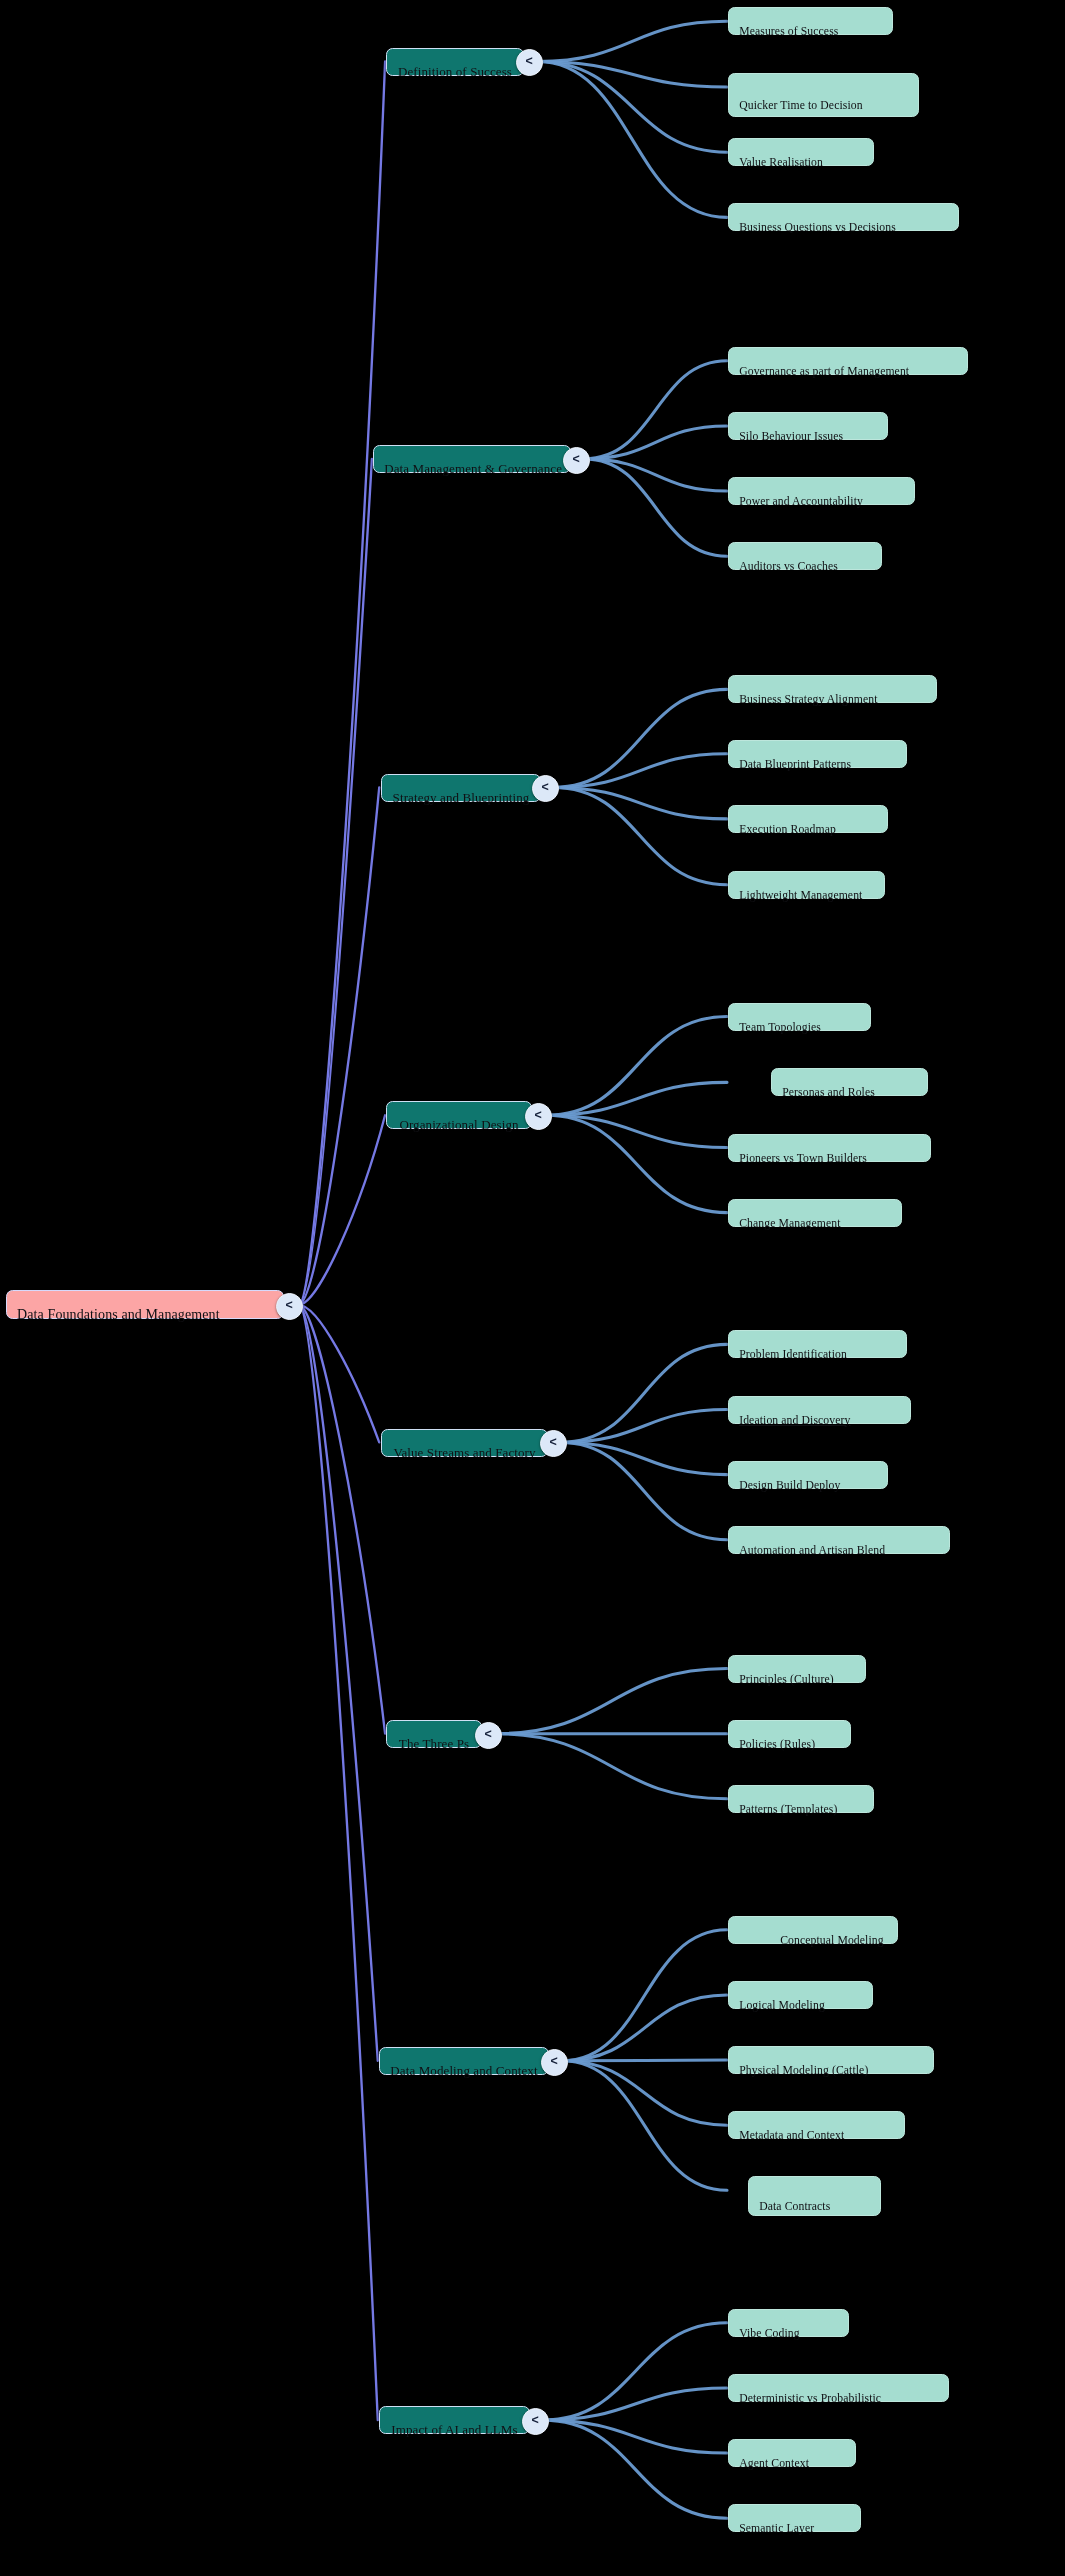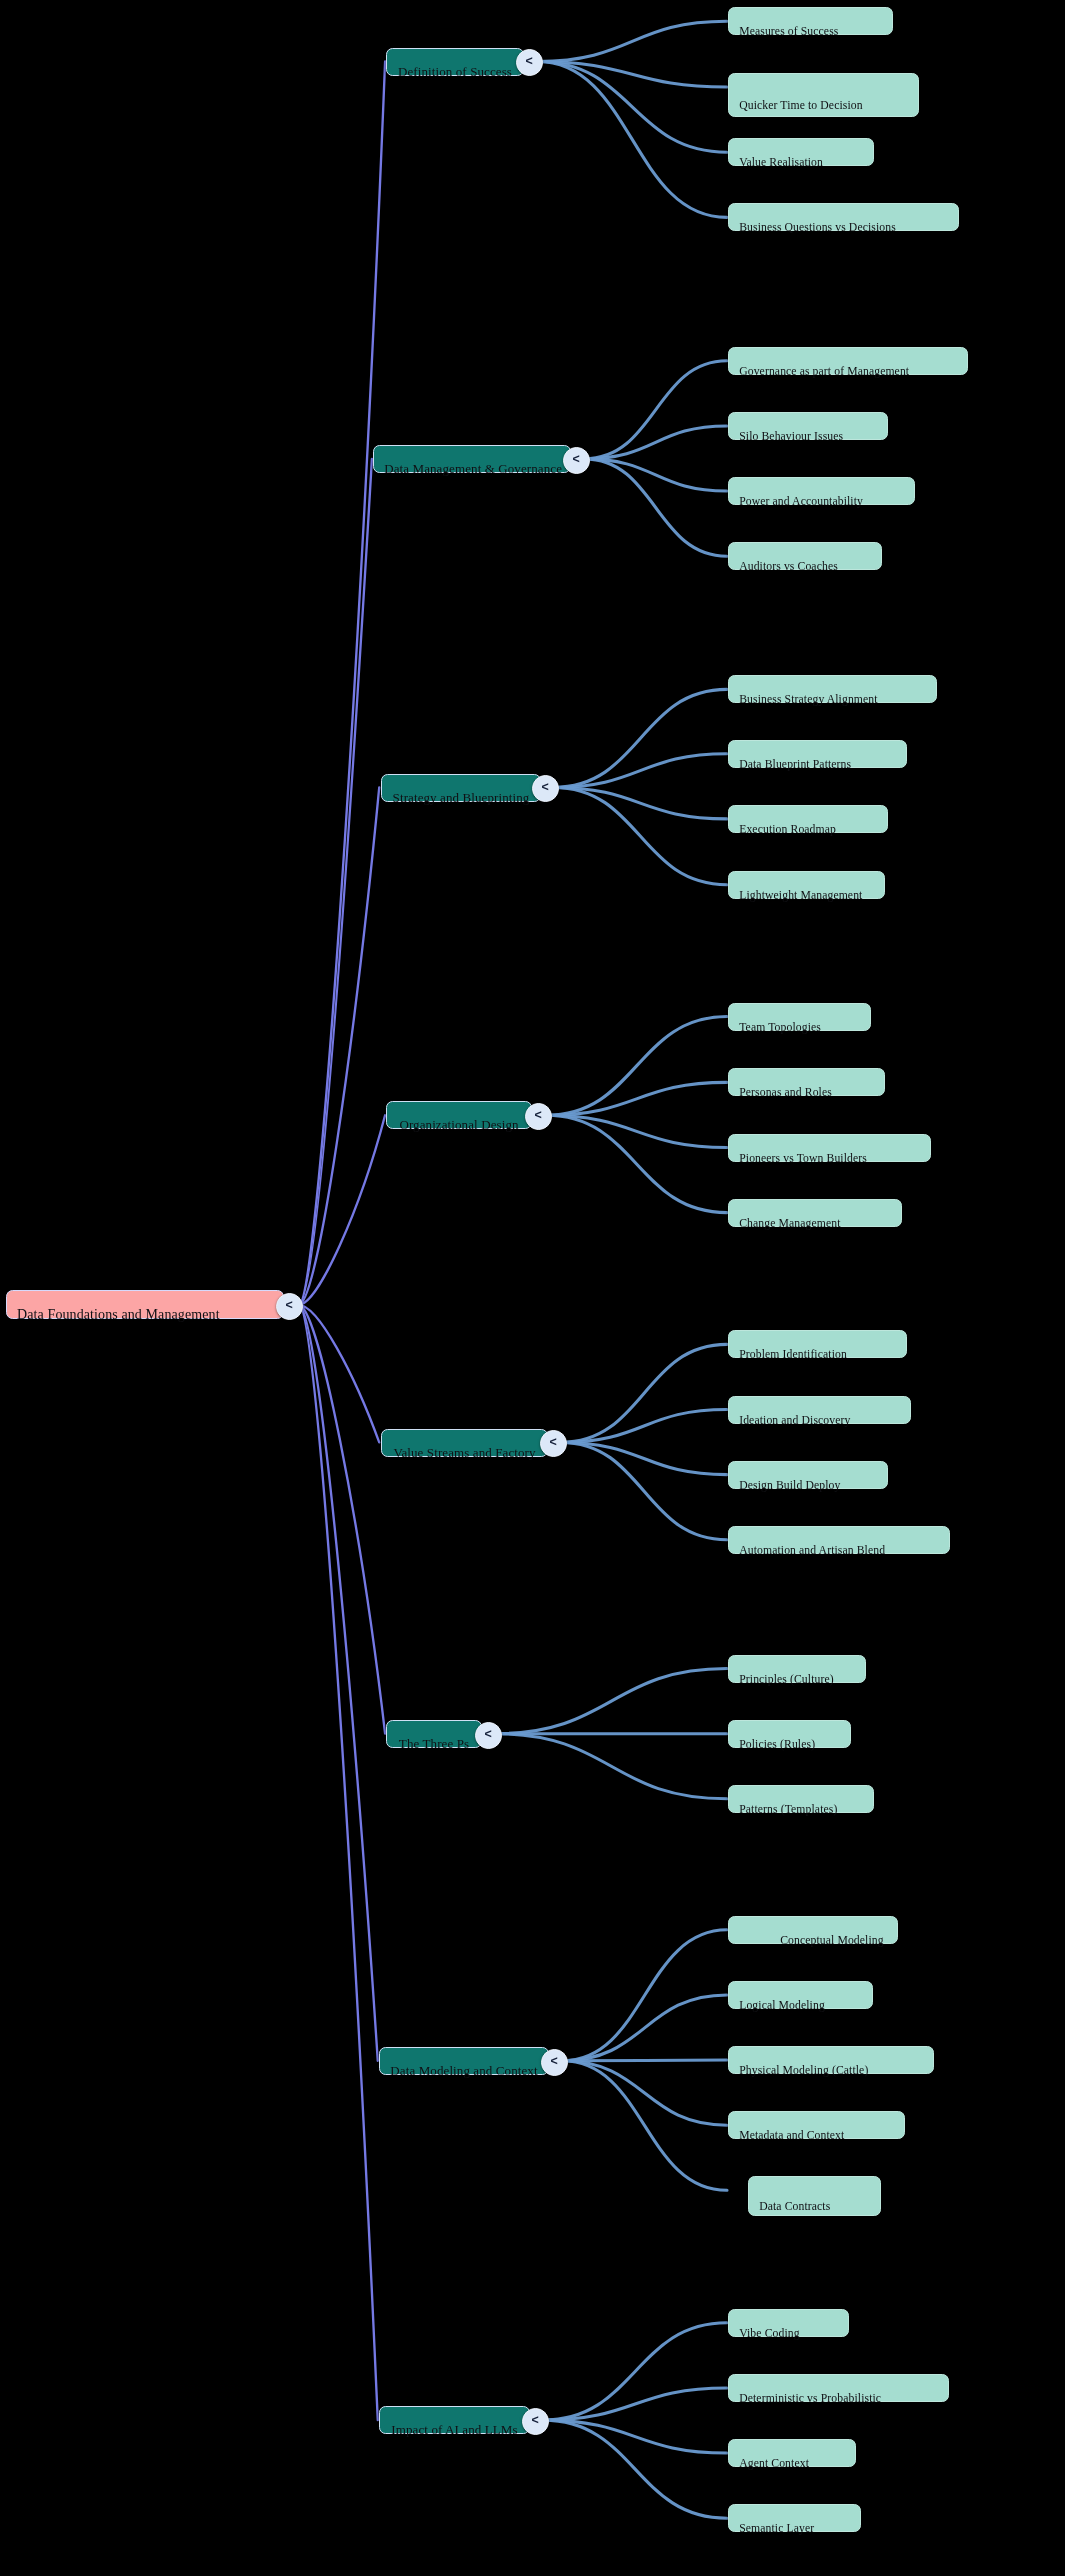--- a/index.html
+++ b/index.html
@@ -174,37 +174,37 @@
     <div class="node leaf" style="left: 728px; top: 871px; width: 157px; height: 28px;">
       <span class="label">Lightweight Management</span>
     </div>
     <div class="node branch" style="left: 386px; top: 1101px; width: 146px; height: 28px;">
       <span class="label">Organizational Design</span>
     </div>
     <div class="toggle" style="left: 537px; top: 1115px;">&lt;</div>
     <div class="node leaf" style="left: 728px; top: 1003px; width: 143px; height: 28px;">
       <span class="label">Team Topologies</span>
     </div>
-    <div class="node leaf" style="left: 728px; top: 1068px; width: 157px; height: 28px;">
+    <div class="node leaf" style="left: 771px; top: 1068px; width: 157px; height: 28px;">
       <span class="label">Personas and Roles</span>
     </div>
     <div class="node leaf" style="left: 728px; top: 1134px; width: 203px; height: 28px;">
       <span class="label">Pioneers vs Town Builders</span>
     </div>
     <div class="node leaf" style="left: 728px; top: 1199px; width: 174px; height: 28px;">
       <span class="label">Change Management</span>
     </div>
     <div class="node branch" style="left: 381px; top: 1429px; width: 167px; height: 28px;">
       <span class="label">Value Streams and Factory</span>
     </div>
     <div class="toggle" style="left: 552px; top: 1442px;">&lt;</div>
     <div class="node leaf" style="left: 728px; top: 1330px; width: 179px; height: 28px;">
       <span class="label">Problem Identification</span>
     </div>
-    <div class="node leaf" style="left: 728px; top: 1396px; width: 183px; height: 28px;">
+    <div class="node leaf" style="left: 728px; top: 1396px; width: 183px; height: 28px; text-decoration: underline;">
       <span class="label">Ideation and Discovery</span>
     </div>
     <div class="node leaf" style="left: 728px; top: 1461px; width: 160px; height: 28px;">
       <span class="label">Design Build Deploy</span>
     </div>
     <div class="node leaf" style="left: 728px; top: 1526px; width: 222px; height: 28px;">
       <span class="label">Automation and Artisan Blend</span>
     </div>
     <div class="node branch" style="left: 386px; top: 1720px; width: 96px; height: 28px;">
       <span class="label">The Three Ps</span>

